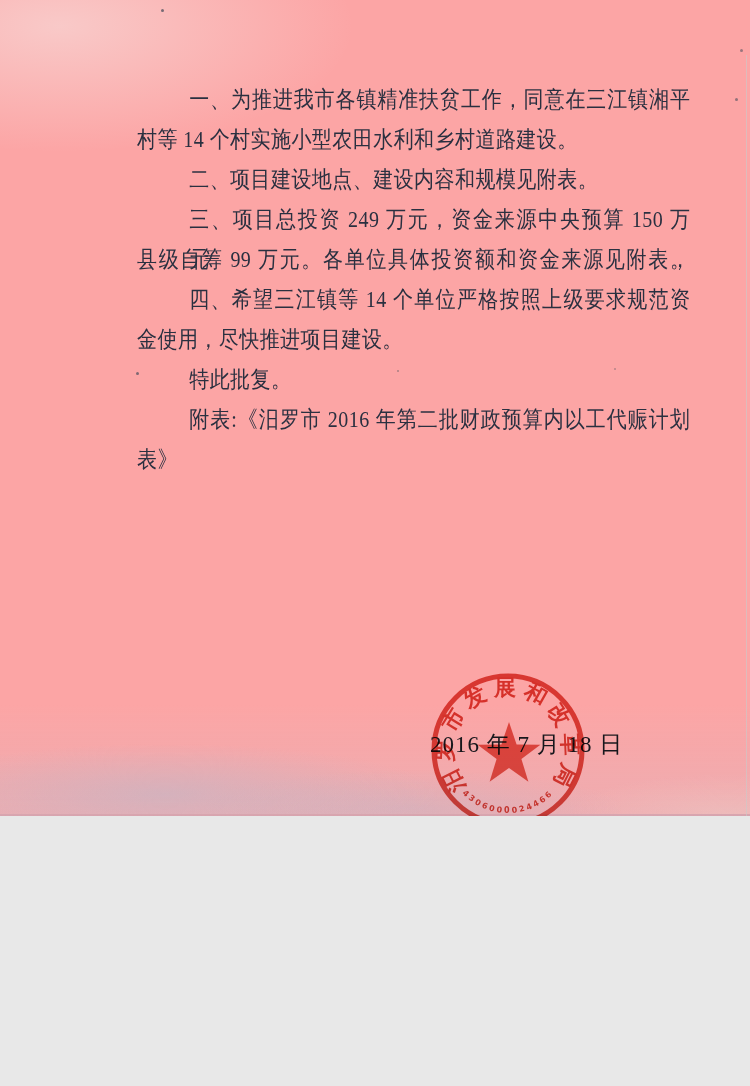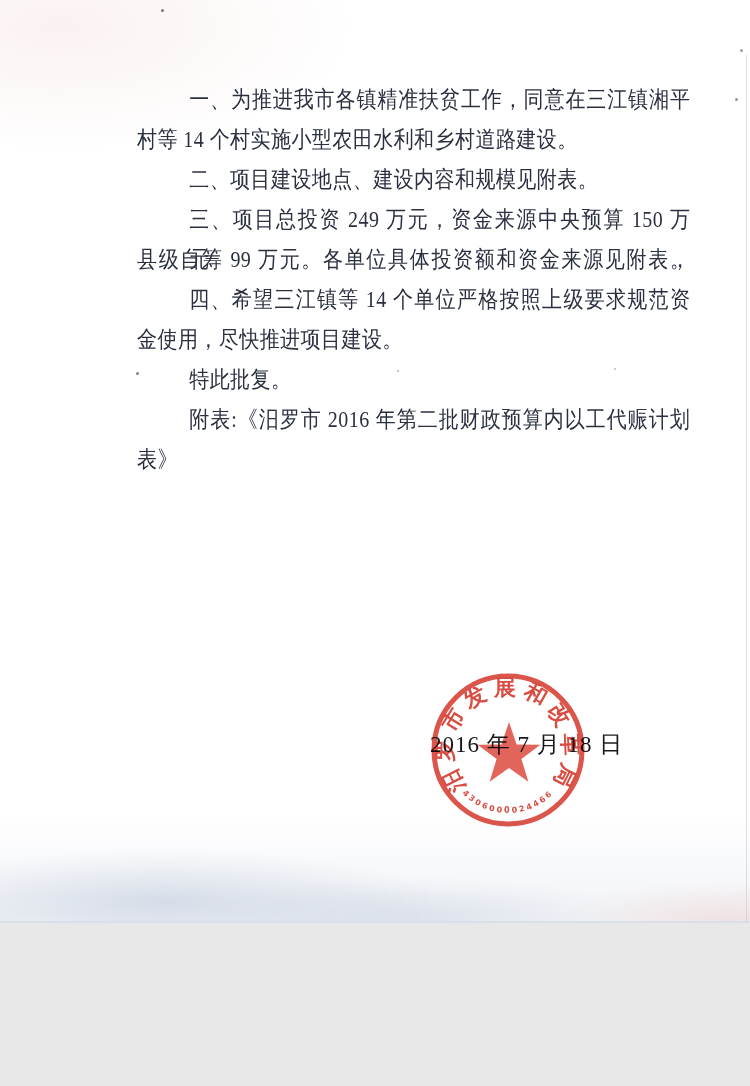--- a/index.html
+++ b/index.html
@@ -1,19 +1,19 @@
 <!DOCTYPE html>
 <html><head>
 <meta charset="utf-8">
 <style>
   html,body{margin:0;padding:0;}
   body{width:750px;height:1086px;overflow:hidden;background:#e8e8e8;}
   .page{
-    position:relative;width:750px;height:923px;
-    background:#ffffff;
+    position:relative;width:750px;height:816px;
+    background:#fca5a5;
     font-family:"Liberation Serif","DejaVu Serif",serif;
     color:#2a3040;
     overflow:hidden;
   }
   
   .tint-top{position:absolute;left:0;top:0;width:750px;height:260px;pointer-events:none;
     background:radial-gradient(ellipse 420px 180px at 8% 10%, rgba(246,231,229,.55), rgba(246,231,229,0) 70%);}
   .tint-bottom{position:absolute;left:0;bottom:0;width:750px;height:110px;pointer-events:none;
     background:
       radial-gradient(ellipse 380px 70px at 22% 82%, rgba(173,186,208,.42), rgba(173,186,208,0) 72%),

